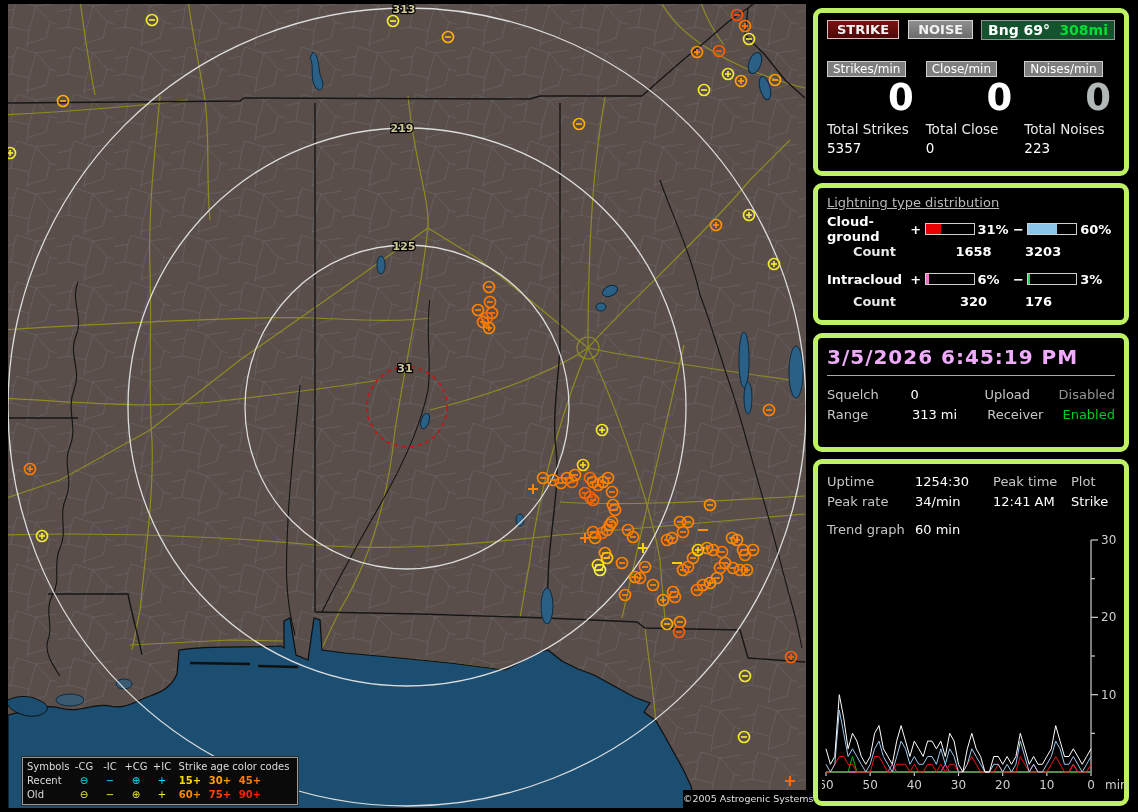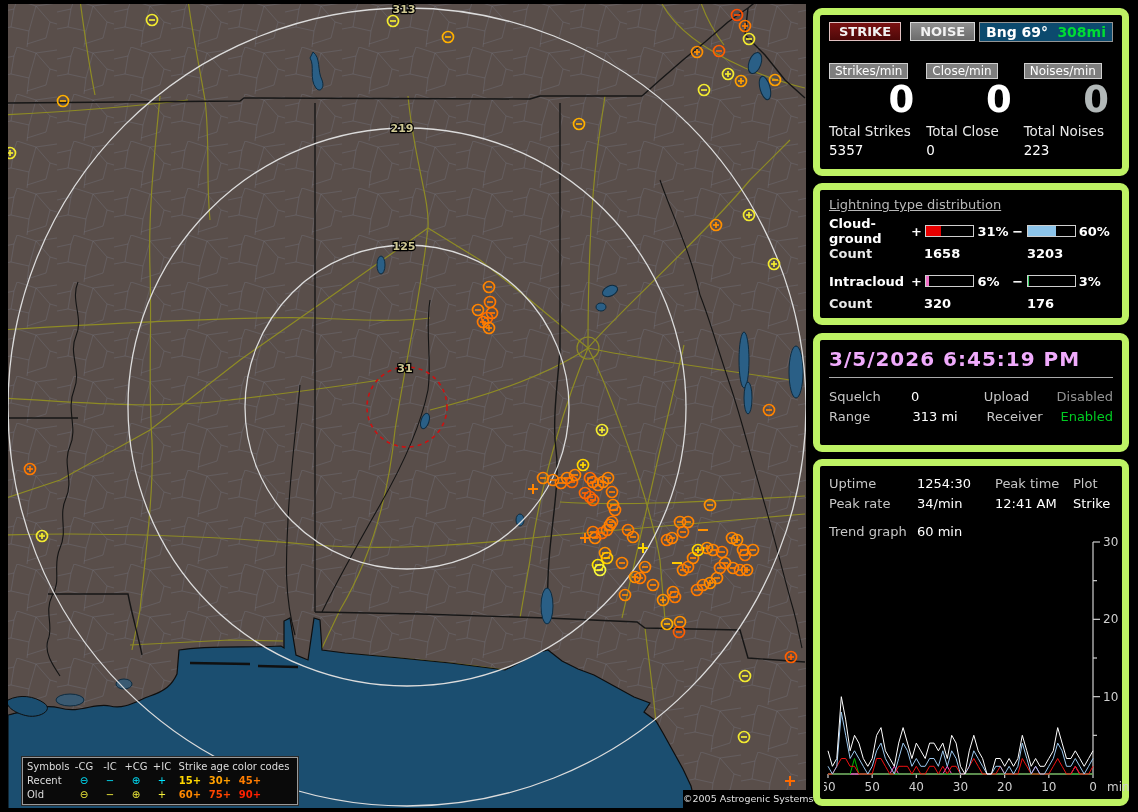--- a/index.html
+++ b/index.html
@@ -14,42 +14,42 @@
   #legend{position:absolute;left:14px;top:753px;width:276px;height:48px;background:#0a0a0a;
           border:1px solid #9a9a9a;outline:1px solid #2a2a2a;color:#dcdcdc;font-size:10px;
           padding:2px 4px;box-sizing:border-box;line-height:14px;}
   #legend .lrow{display:flex;align-items:center;height:14px;white-space:nowrap;}
   #legend .c0{width:44px;} #legend .cs{width:26px;text-align:center;}
   #legend .ca{width:30px;text-align:center;font-weight:bold;}
   #legend .cat{flex:1;text-align:center;}
   
   #panel{position:absolute;left:813px;top:0;width:322px;height:812px;color:#fff;font-size:13px;}
   .pbox{position:absolute;left:0;width:316px;box-sizing:border-box;background:#000;
-        border:7px solid #bef264;border-radius:9px;padding:7px 9px;}
+        border:5px solid #bef264;border-radius:9px;padding:7px 9px;}
   .btn{display:inline-block;border:1px solid #d5d5d5;padding:1px 9px;font-weight:bold;
        font-size:13px;color:#f2f2f2;background:linear-gradient(#8f8f8f,#6c6c6c);}
   .btn.strike{background:linear-gradient(#7a1212,#4d0808);border-color:#e0c0c0;}
-  .bng{float:right;background:#0c4a6e;border:1px solid #949494;padding:1px 6px;font-weight:bold;
+  .bng{float:right;background:#14532d;border:1px solid #949494;padding:1px 6px;font-weight:bold;
        font-size:14px;min-width:120px;display:flex;justify-content:space-between;gap:8px;}
   .bng .mi{color:#00dd33;}
   .rates{display:flex;margin-top:22px;}
   .ratecol{flex:1;display:flex;flex-direction:column;}
   .ratecol .lab{align-self:flex-start;border:1px solid #cfcfcf;background:#7e7e7e;color:#fff;
                 font-size:12px;padding:0 5px;}
   .bigzero{font-size:37px;font-weight:bold;text-align:right;line-height:42px;padding-right:4px;}
   .dim{color:#b2b8b8;}
   .totlab{font-size:13.5px;color:#e8e8e8;margin-top:2px;}
   .totval{font-size:13.5px;padding-right:4px;margin-top:3px;}
   .disttitle{color:#b9b9b9;font-size:13px;text-decoration:underline;margin-bottom:9px;}
   .distrow{display:flex;align-items:center;height:20px;font-weight:bold;}
   .distrow .dl{width:95px;} .distrow .sign{width:14px;text-align:center;}
   .bar{width:55px;height:10px;border:1px solid #cfcfcf;background:#000;margin:0 3px;}
   .bar>div{height:100%;}
   .pct{width:40px;}
-  .cntrow{display:flex;height:24px;align-items:center;font-weight:bold;}
+  .cntrow{display:flex;height:24px;align-items:center;font-weight:bold;text-align:center;}
   .cntrow .dl{width:95px;color:#e8e8e8;font-weight:bold;}
   .cntrow .cv1{width:103px;} 
   .clock{color:#f0abfc;font-size:20px;font-weight:bold;letter-spacing:1px;
          border-bottom:1px solid #aaa;padding-bottom:6px;margin-bottom:8px;white-space:nowrap;}
   .srow{display:flex;height:20px;align-items:center;font-size:13px;}
   .srow .k{width:88px;color:#c6c6c6;} .srow .v{width:78px;color:#fff;}
   .srow .k2{width:78px;color:#c6c6c6;} .srow .v2{flex:1;color:#fff;}
   .gray{color:#949494!important;} .green{color:#00cc22!important;}
   #trendwrap{position:absolute;left:4px;top:66px;}
 </style>

